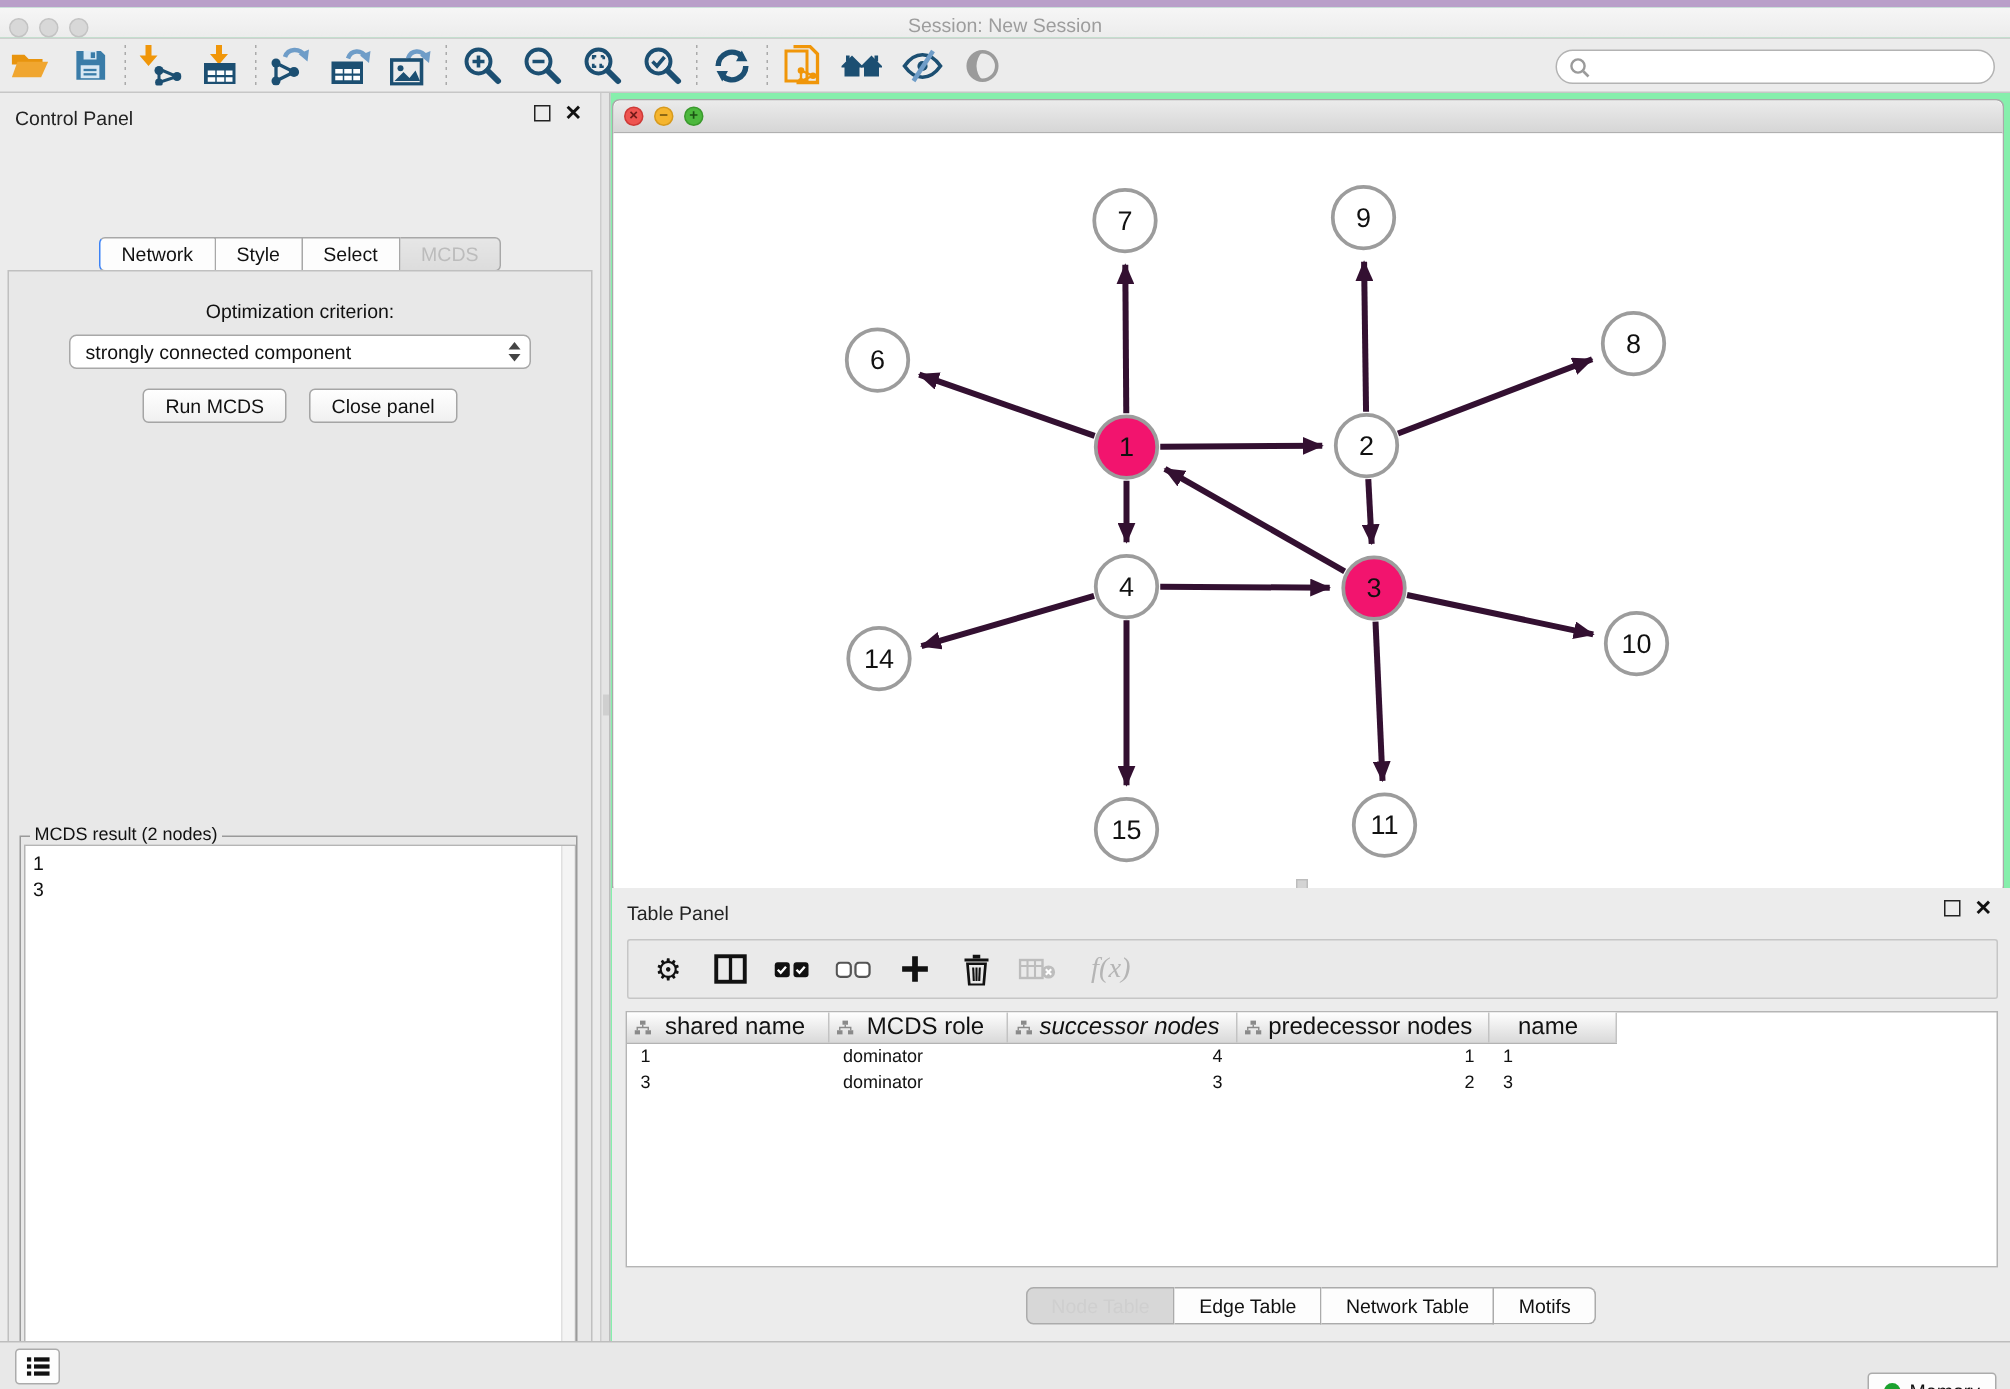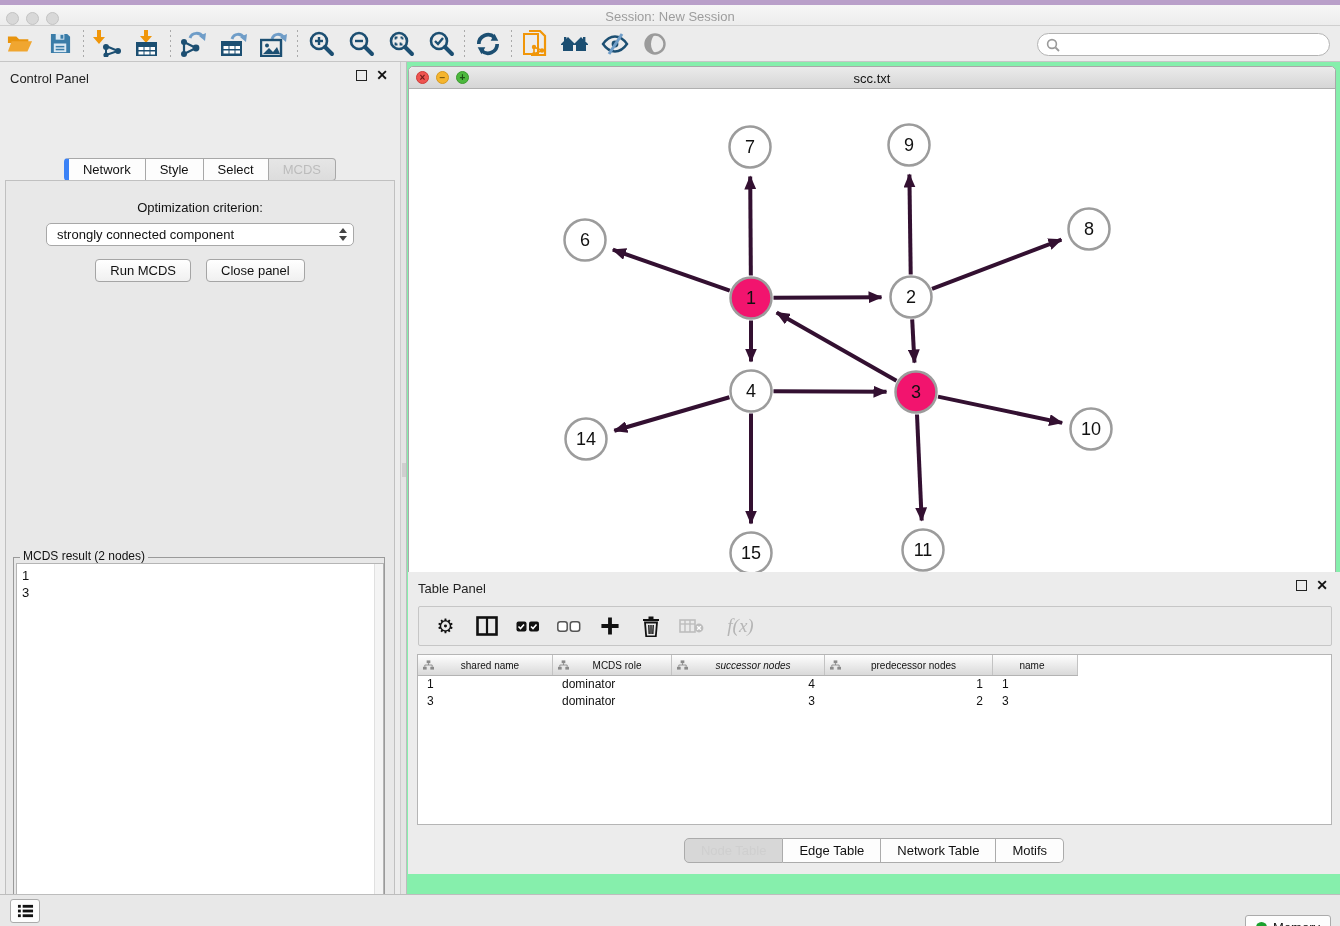--- a/index.html
+++ b/index.html
@@ -25,21 +25,21 @@
   
   .control-panel { position:absolute; left:0; top:62px; width:400px; height:832px; background:#ececec; }
   .panel-head { position:relative; height:32px;padding-left:28px; }
   .panel-title { position:absolute; left:10px; top:9px; font-size:13px; color:#222; }
   .panel-btns { position:absolute; right:12px; top:8px; display:flex; gap:9px; align-items:center; }
   .float-icon { width:11px; height:11px; border:1.6px solid #222; display:inline-block; }
   .close-x { font-size:14px; font-weight:bold; color:#111; line-height:11px; }
 
   .cp-tabs { position:absolute; left:0; top:96px; width:400px; display:flex; justify-content:center; }
   .cp-tab { font-size:13px; padding:3px 14px; background:#fdfdfd; border:1px solid #a8a8a8; border-left:none; color:#111; }
-  .cp-tab:first-child { border-left:5px solid #3b82f6; border-radius:4px 0 0 4px; }
+  .cp-tab:first-child { border-left:1px solid #3b82f6; border-radius:4px 0 0 4px; }
   .cp-tab:last-child { border-radius:0 4px 4px 0; }
   .cp-tab.selected { background:linear-gradient(#e6e6e6,#dcdcdc); color:#bcbcbc; }
 
   .cp-content { position:absolute; left:5px; top:118px; width:390px; height:766px;
                 background:#e8e8e8; border:1px solid #c0c0c0; }
   .opt-label { text-align:center; font-size:13px; color:#111; margin-top:19px; }
   .dropdown { position:relative; margin:8px auto 0; width:308px; height:23px; background:#fff;
               border:1px solid #a8a8a8; border-radius:5px; display:flex; align-items:center; padding-left:10px;
               font-size:13px; color:#111; }
   .dd-stepper { position:absolute; right:5px; top:3px; }
@@ -72,34 +72,34 @@
         display:flex; align-items:center; justify-content:center; font-size:10px; font-weight:bold; line-height:1; }
   .tl.red   { left:7px;  background:#ee5450; border:1px solid #ce3a37; color:#701a18; }
   .tl.yel   { left:27px; background:#f5b52e; border:1px solid #d79a1e; color:#7a5a10; }
   .tl.grn   { left:47px; background:#4cb83d; border:1px solid #3a9a2d; color:#1c5214; }
   .net-title { position:absolute; width:100%; text-align:center; top:4px; font-size:13px; color:#111; }
   .net-canvas { position:relative; width:926px; height:503px; background:#fff; }
   .split-handle-h { position:absolute; left:455px; top:497px; width:8px; height:7px;
                     background:#d4d4d4; border:1px solid #bdbdbd; }
 
   
-  .table-panel { position:absolute; left:408px; top:572px; width:932px; height:302px; background:#ececec; }
+  .table-panel { position:absolute; left:408px; top:592px; width:932px; height:302px; background:#ececec; }
   .tp-head { position:relative; height:32px; }
   .tp-toolbar { position:absolute; left:10px; top:34px; width:914px; height:40px; background:#eaeaea;
                 border:1px solid #c6c6c6; border-radius:2px; display:flex; align-items:center; padding-left:8px; gap:4px; }
   .tpbtn { width:37px; height:34px; display:flex; align-items:center; justify-content:center; }
   .gear-glyph { font-size:20px; color:#111; }
   .fx-label { font-family:"Liberation Serif", serif; font-style:italic; font-size:19px; color:#b5b5b5;margin-left:16px; }
 
   .data-table { position:absolute; left:9px; top:82px; width:915px; height:171px; background:#fff;
                 border:1px solid #b5b5b5; }
   .dt-header { display:flex; height:21px; width:660px;
                background:linear-gradient(#fefefe,#d9d9d9); border-bottom:1px solid #b3b3b3; }
   .dt-hcell { position:relative; display:flex; align-items:center; border-right:1px solid #c3c3c3;
-              font-size:10px; color:#111; }
+              font-size:16px; color:#111; }
   .dt-hcell .hicon { margin-left:5px; }
   .dt-hcell .hlabel { flex:1; text-align:center; padding-right:6px; }
   .dt-row { display:flex; height:16.5px; font-size:12px; color:#111; align-items:center; }
   .dt-cell { overflow:hidden; white-space:nowrap; }
 
   .tp-tabs { position:absolute; left:0; top:266px; width:932px; display:flex; justify-content:center; }
   .tp-tab { font-size:13px; padding:4px 16px; background:#fdfdfd; border:1px solid #ababab; border-left:none; color:#111; }
   .tp-tab:first-child { border-left:1px solid #ababab; border-radius:5px 0 0 5px; }
   .tp-tab:last-child { border-radius:0 5px 5px 0; }
   .tp-tab.selected { background:#d7d7d7; color:#cfcfcf; }
@@ -334,21 +334,20 @@
 
   <div class="v-divider">
       <div class="v-handle"></div>
     </div>
 
   <div class="net-window">
     <div class="net-titlebar">
       <span class="tl red">×</span>
       <span class="tl yel">−</span>
       <span class="tl grn">+</span>
-      <span class="net-title">scc.txt</span>
     </div>
     <div class="net-canvas">
       <svg width="926" height="503" viewBox="0 0 926 503">
           <defs>
             <marker id="arrow" markerWidth="14" markerHeight="12" refX="13" refY="6" orient="auto" markerUnits="userSpaceOnUse">
               <path d="M0,0 L14,6 L0,12 z" fill="#331031"></path>
             </marker>
           </defs>
           <line x1="341.85099664492174" y1="186.50049338318337" x2="341.19535995443596" y2="87.49935311982625" stroke="#331031" stroke-width="4" marker-end="url(#arrow)"></line>
           <line x1="320.75920030229116" y1="201.5785157682704" x2="203.84904849255162" y2="160.7303904371566" stroke="#331031" stroke-width="4" marker-end="url(#arrow)"></line>

